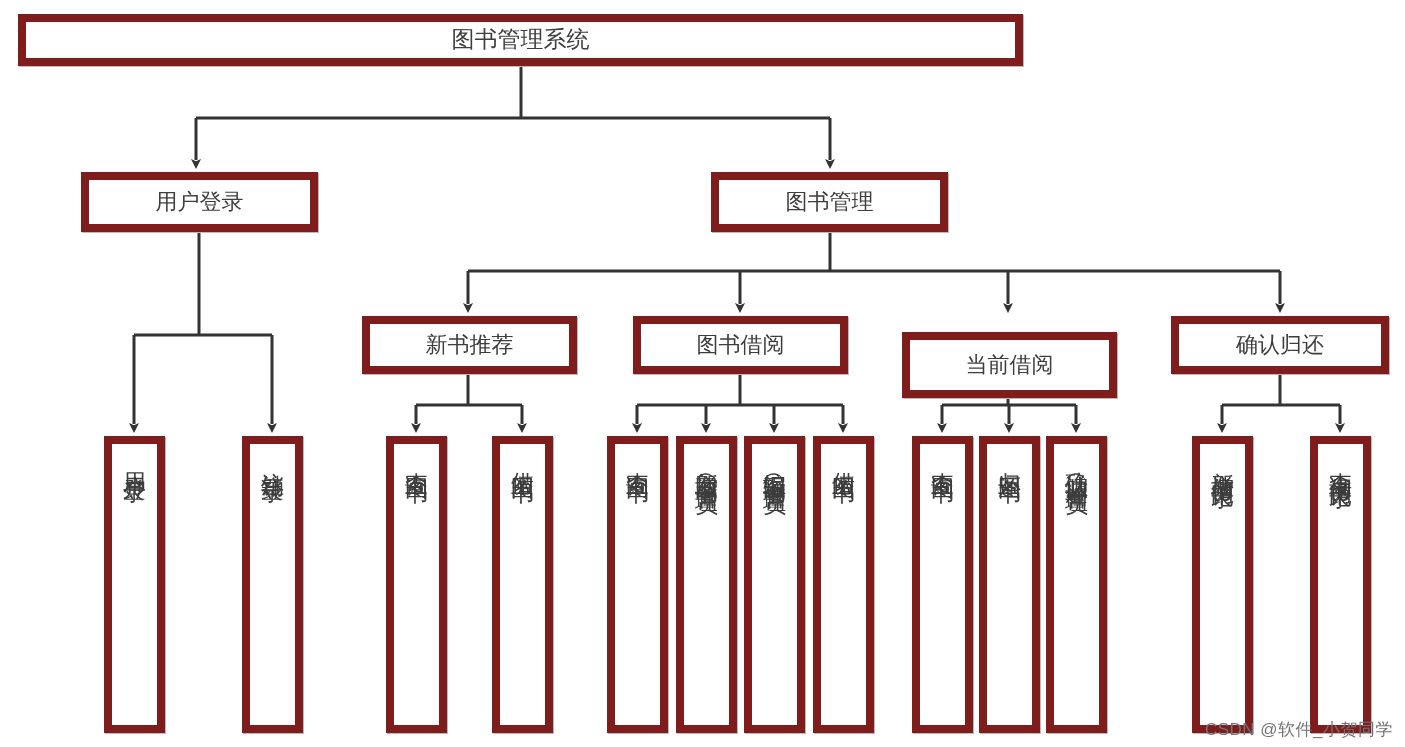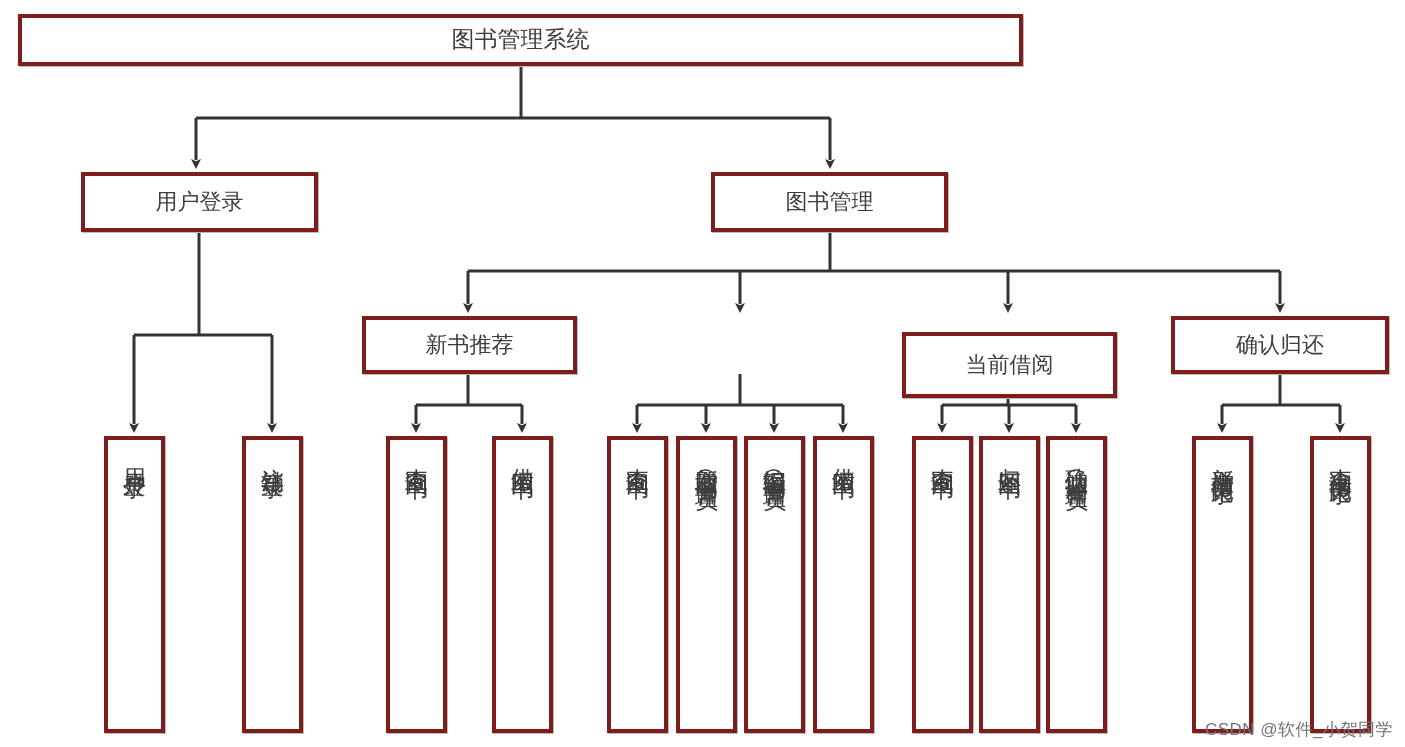--- a/index.html
+++ b/index.html
@@ -22,21 +22,21 @@
     left: 0;
     top: 0;
     width: 1405px;
     height: 747px;
     pointer-events: none;
   }
   .node {
     position: absolute;
     box-sizing: border-box;
     background: #ffffff;
-    border: 4px solid #7f1d1d;
+    border: 8px solid #7f1d1d;
     box-shadow: 1px 1px 0 #bbbbbb;
     display: flex;
     align-items: center;
     justify-content: center;
     color: #3d3d3d;
   }
   .node .label {
     display: block;
     text-align: center;
     line-height: 1.18;
@@ -133,20 +133,23 @@
   <div class="node horiz" style="left:81px; top:172px; width:237px; height:60px;">
     <span class="label">用户登录</span>
   </div>
   <div class="node horiz" style="left:711px; top:172px; width:237px; height:60px;">
     <span class="label">图书管理</span>
   </div>
 
   <div class="node horiz" style="left:362px; top:316px; width:215px; height:58px;">
     <span class="label">新书推荐</span>
   </div>
+  <div class="node horiz" style="left:633px; top:316px; width:215px; height:58px;">
+    <span class="label">图书借阅</span>
+  </div>
   <div class="node horiz" style="left:902px; top:332px; width:215px; height:66px;">
     <span class="label">当前借阅</span>
   </div>
   <div class="node horiz" style="left:1171px; top:316px; width:218px; height:58px;">
     <span class="label">确认归还</span>
   </div>
 
   <div class="node vert" style="left:104px; top:436px; width:61px; height:297px;">
     <span class="label">用户登录</span>
   </div>

